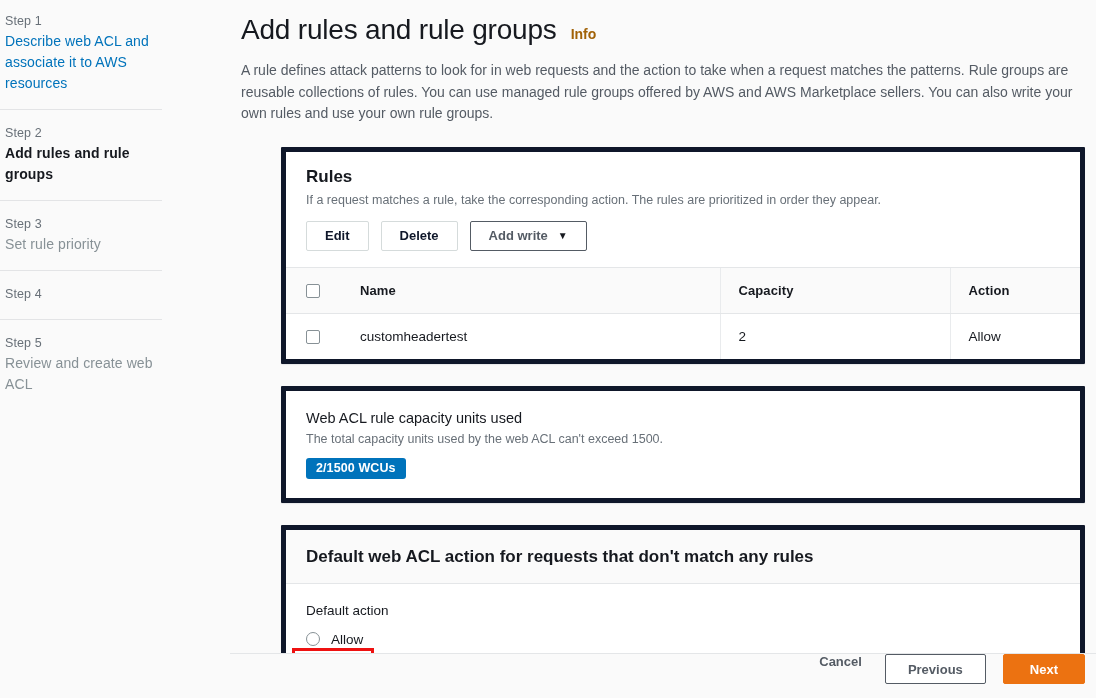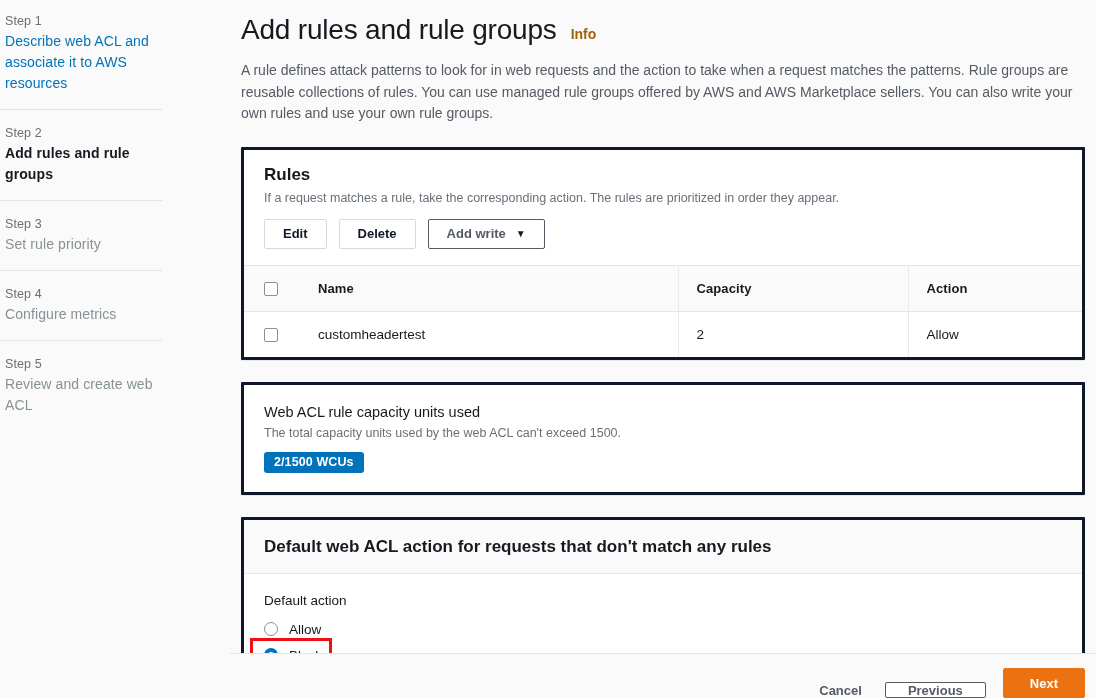--- a/index.html
+++ b/index.html
@@ -48,24 +48,25 @@
   }
   .page-desc {
     margin-top: 12px;
     font-size: 14px; line-height: 21.5px; color: #545b64;
     max-width: 834px;
   }
 
   
   .card {
     background: #ffffff;
-    border: 3px solid #0f172a;
+    border: 5px solid #0f172a;
     border-radius: 1px;
     box-shadow: 0 1px 1px 0 rgba(0,28,36,.08);
     margin-top: 22px;
+    margin-left: 40px;
   }
   .card-pad { padding: 14px 20px 16px 20px; }
 
   .card-title {
     font-size: 17px; font-weight: bold; color: #16191f; line-height: 22px;
   }
   .card-sub {
     font-size: 12.5px; color: #687078; line-height: 18px; margin-top: 3px;
   }
 
@@ -153,31 +154,31 @@
     position: absolute; left: -14px; top: -6px;
     width: 82px; height: 29px;
     border: 3px solid #ee1111; pointer-events: none;
   }
 
   
   .footer {
     position: absolute; left: 0; right: 0; bottom: 0;
     height: 45px; border-top: 1px solid #e4e6e8;
     background: #fafafa;
-    display: flex; align-items: flex-end; justify-content: flex-end;
+    display: flex; align-items: flex-start; justify-content: flex-end;
     gap: 17px; padding: 0 11px 0 0;
   }
   .btn-link-cancel {
     background: none; border: none; color: #545b64;
     font-size: 13px; font-weight: bold; cursor: pointer;
     font-family: "Liberation Sans", sans-serif; padding: 0 6px;
   }
   .btn-prev {
     background: #fff; border: 1px solid #545b64; color: #545b64;
-    height: 16px; padding: 0 22px; font-size: 13px; font-weight: bold;
+    height: 30px; padding: 0 22px; font-size: 13px; font-weight: bold;
     border-radius: 2px; cursor: pointer;
     font-family: "Liberation Sans", sans-serif;
   }
   .btn-next {
     background: #ec7211; border: 1px solid #ec7211; color: #ffffff;
     height: 30px; padding: 0 26px; font-size: 13px; font-weight: bold;
     border-radius: 2px; cursor: pointer;
     font-family: "Liberation Sans", sans-serif;
   }
 </style>
@@ -201,21 +202,20 @@
     <div class="wiz-divider"></div>
 
     <div class="wiz-step">
       <div class="wiz-step-num">Step 3</div>
       <div class="wiz-step-label future">Set rule priority</div>
     </div>
     <div class="wiz-divider"></div>
 
     <div class="wiz-step">
       <div class="wiz-step-num">Step 4</div>
-      <div class="wiz-step-label future">Configure metrics</div>
     </div>
     <div class="wiz-divider"></div>
 
     <div class="wiz-step">
       <div class="wiz-step-num">Step 5</div>
       <div class="wiz-step-label future">Review and create web ACL</div>
     </div>
 
   </nav>
 

